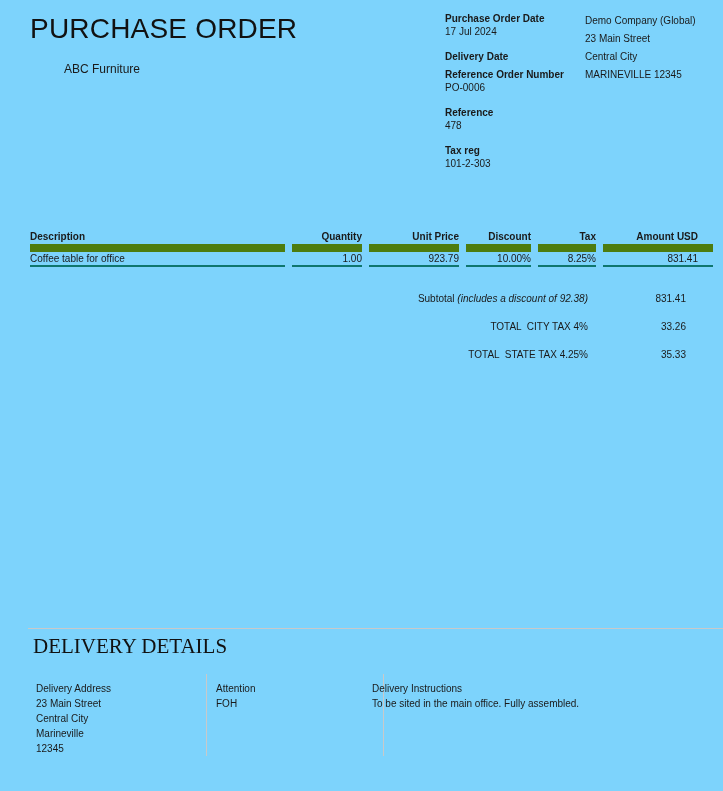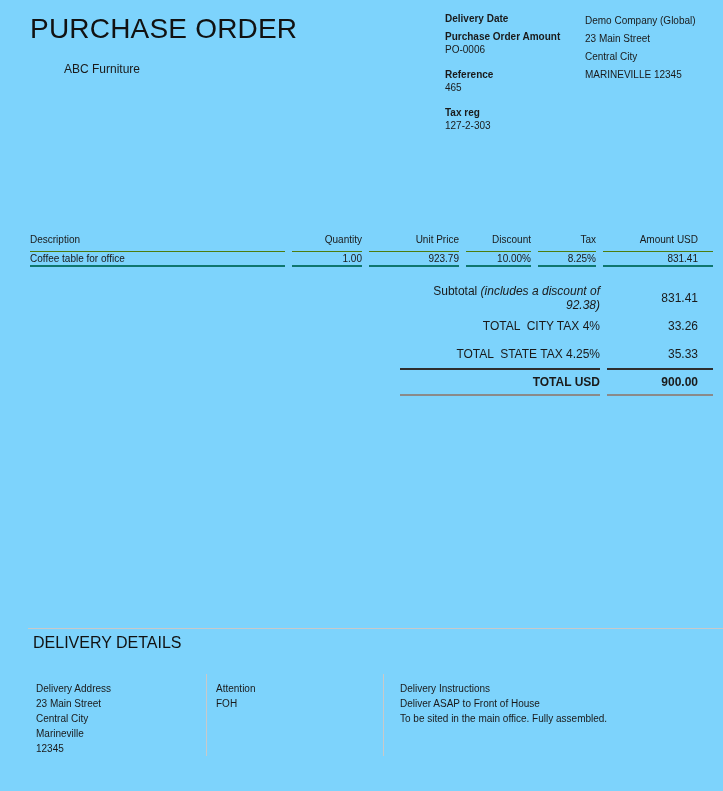--- a/index.html
+++ b/index.html
@@ -59,42 +59,42 @@
     position: absolute;
     left: 23px; top: 228px;
     width: 697px;
     border-collapse: separate;
     border-spacing: 7px 0;
     table-layout: fixed;
     font-size: 10px;
   }
   table.items th {
     height: 24px;
-    font-weight: 400;
+    font-weight: 700;
     vertical-align: middle;
-    border-bottom: 1px solid #4d7c0f;
+    border-bottom: 8px solid #4d7c0f;
     text-align: right;
     padding: 0;
   }
   table.items td {
     height: 15px;
     vertical-align: middle;
     border-bottom: 2px solid #0f766e;
     text-align: right;
     padding: 0;
   }
   table.items th.col-desc, table.items td.col-desc { text-align: left; }
   table.items th.col-amount, table.items td.col-amount { padding-right: 15px; }
 
   
   .totals {
     position: absolute;
-    left: 400px; top: 284px;
+    left: 388px; top: 284px;
     width: 313px;
-    font-size: 12px;
+    font-size: 10px;
   }
   .t-row { display: flex; height: 28px; align-items: center; }
   .t-label {
     width: 200px;
     text-align: right;
     white-space: pre-wrap;
   }
   .t-label .italic { font-style: italic; }
   .t-amount {
     width: 106px;
@@ -116,69 +116,74 @@
   
   .delivery-divider {
     position: absolute;
     left: 28px; right: 0; top: 628px;
     height: 1px;
     background: #c9c9c9;
   }
   .delivery-title {
     position: absolute;
     left: 33px; top: 634px;
-    font-size: 16px;
+    font-size: 21px;
     font-weight: 400;
     color: #111;
+    font-family: Liberation Serif, serif;
   }
   .delivery-col {
     position: absolute;
     top: 681px;
     font-size: 10px;
     line-height: 15px;
   }
   .delivery-col .label { font-weight: 400; }
   .col-address { left: 36px; width: 160px; }
   .col-attention { left: 216px; width: 150px; }
-  .col-instructions { left: 400px; width: 300px; }
+  .col-instructions { left: 372px; width: 300px; }
   .telephone-block { margin-top: 15px; }
   .v-divider {
     position: absolute;
     top: 674px;
     width: 1px;
     height: 82px;
     background: #c9c9c9;
   }
   .v-divider-1 { left: 206px; }
   .v-divider-2 { left: 383px; }
 </style>
 </head>
 <body>
 
 <div class="page">
 
   <div class="po-title">PURCHASE ORDER</div>
   <div class="vendor-name">ABC Furniture</div>
 
   <div class="meta-col">
+    <div class="meta-field">
+      <div class="meta-label">Purchase Order Date</div>
+      <div class="meta-value">17 Jul 2024</div>
+    </div>
     <div class="meta-field compact">
       <div class="meta-label">Delivery Date</div>
 
     </div>
     <div class="meta-field">
-      <div class="meta-label">Purchase Order Amount</div>
+      <div class="meta-label">Reference Order Number</div>
       <div class="meta-value">PO-0006</div>
     </div>
     <div class="meta-field">
       <div class="meta-label">Reference</div>
-      <div class="meta-value">465</div>
+      <div class="meta-value">478</div>
     </div>
     <div class="meta-field">
       <div class="meta-label">Tax reg</div>
-      <div class="meta-value">127-2-303</div>
+      <div class="meta-value">101-2-303</div>
     </div>
   </div>
 
   <div class="company-col">
     <div>Demo Company (Global)</div>
     <div>23 Main Street</div>
     <div>Central City</div>
     <div>MARINEVILLE 12345</div>
   </div>
 
@@ -219,24 +224,20 @@
       <div class="t-amount">831.41</div>
     </div>
     <div class="t-row">
       <div class="t-label">TOTAL  CITY TAX 4%</div>
       <div class="t-amount">33.26</div>
     </div>
     <div class="t-row">
       <div class="t-label">TOTAL  STATE TAX 4.25%</div>
       <div class="t-amount">35.33</div>
     </div>
-    <div class="t-row grand">
-      <div class="t-label">TOTAL USD</div>
-      <div class="t-amount">900.00</div>
-    </div>
   </div>
 
   <div class="delivery-divider"></div>
   <div class="delivery-title">DELIVERY DETAILS</div>
 
   <div class="v-divider v-divider-1"></div>
   <div class="v-divider v-divider-2"></div>
 
   <div class="delivery-col col-address">
     <div class="label">Delivery Address</div>
@@ -246,17 +247,16 @@
     <div>12345</div>
   </div>
 
   <div class="delivery-col col-attention">
     <div class="label">Attention</div>
     <div>FOH</div>
   </div>
 
   <div class="delivery-col col-instructions">
     <div class="label">Delivery Instructions</div>
-    <div>Deliver ASAP to Front of House</div>
     <div>To be sited in the main office. Fully assembled.</div>
   </div>
 
 </div>
 
 </body></html>

